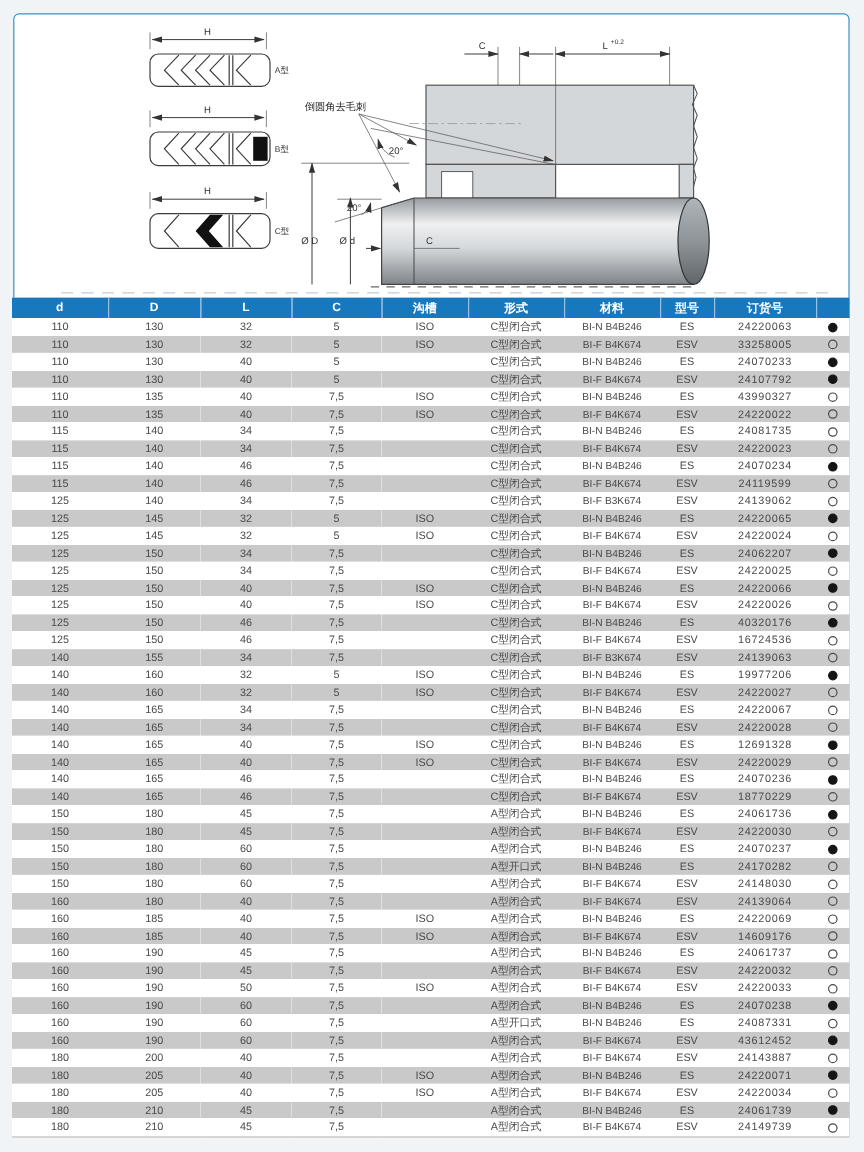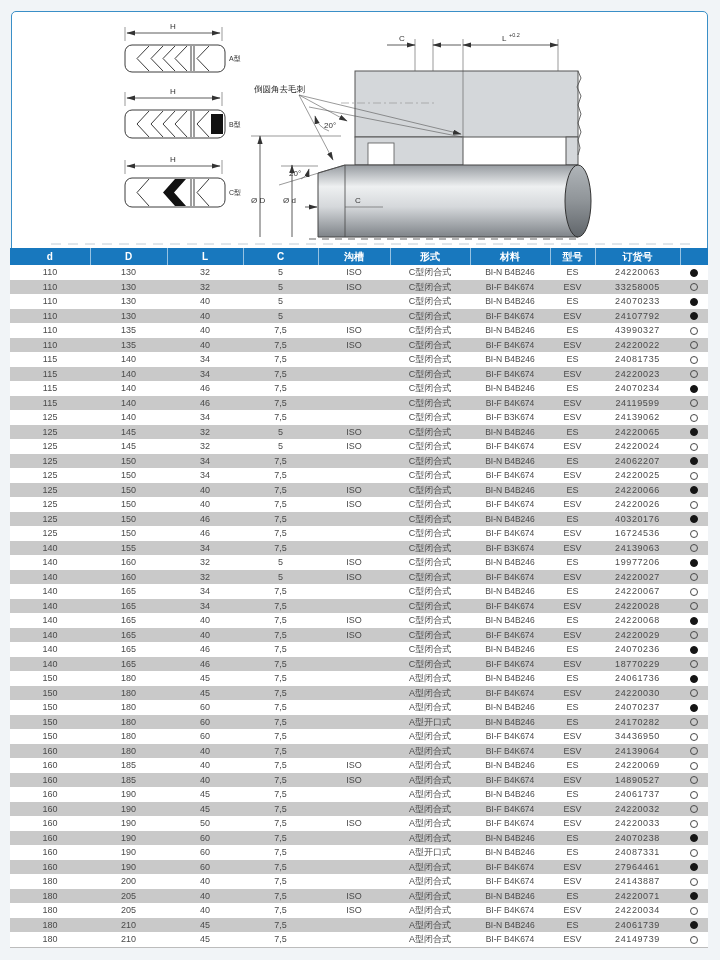--- a/index.html
+++ b/index.html
@@ -490,21 +490,21 @@
       </tr>
       <tr>
         <td class="c-d">140</td>
         <td class="c-D">165</td>
         <td class="c-L">40</td>
         <td class="c-C">7,5</td>
         <td class="c-groove">ISO</td>
         <td class="c-form">C型闭合式</td>
         <td class="c-material">BI-N B4B246</td>
         <td class="c-model">ES</td>
-        <td class="c-order">24220068</td>
+        <td class="c-order">12691328</td>
         <td><span class="dot filled"></span></td>
       </tr>
       <tr class="alt">
         <td class="c-d">140</td>
         <td class="c-D">165</td>
         <td class="c-L">40</td>
         <td class="c-C">7,5</td>
         <td class="c-groove">ISO</td>
         <td class="c-form">C型闭合式</td>
         <td class="c-material">BI-F B4K674</td>
@@ -586,21 +586,21 @@
       </tr>
       <tr>
         <td class="c-d">150</td>
         <td class="c-D">180</td>
         <td class="c-L">60</td>
         <td class="c-C">7,5</td>
         <td class="c-groove"></td>
         <td class="c-form">A型闭合式</td>
         <td class="c-material">BI-F B4K674</td>
         <td class="c-model">ESV</td>
-        <td class="c-order">34436950</td>
+        <td class="c-order">24148030</td>
         <td><span class="dot"></span></td>
       </tr>
       <tr class="alt">
         <td class="c-d">160</td>
         <td class="c-D">180</td>
         <td class="c-L">40</td>
         <td class="c-C">7,5</td>
         <td class="c-groove"></td>
         <td class="c-form">A型闭合式</td>
         <td class="c-material">BI-F B4K674</td>
@@ -622,21 +622,21 @@
       </tr>
       <tr class="alt">
         <td class="c-d">160</td>
         <td class="c-D">185</td>
         <td class="c-L">40</td>
         <td class="c-C">7,5</td>
         <td class="c-groove">ISO</td>
         <td class="c-form">A型闭合式</td>
         <td class="c-material">BI-F B4K674</td>
         <td class="c-model">ESV</td>
-        <td class="c-order">14890527</td>
+        <td class="c-order">14609176</td>
         <td><span class="dot"></span></td>
       </tr>
       <tr>
         <td class="c-d">160</td>
         <td class="c-D">190</td>
         <td class="c-L">45</td>
         <td class="c-C">7,5</td>
         <td class="c-groove"></td>
         <td class="c-form">A型闭合式</td>
         <td class="c-material">BI-N B4B246</td>
@@ -694,21 +694,21 @@
       </tr>
       <tr class="alt">
         <td class="c-d">160</td>
         <td class="c-D">190</td>
         <td class="c-L">60</td>
         <td class="c-C">7,5</td>
         <td class="c-groove"></td>
         <td class="c-form">A型闭合式</td>
         <td class="c-material">BI-F B4K674</td>
         <td class="c-model">ESV</td>
-        <td class="c-order">27964461</td>
+        <td class="c-order">43612452</td>
         <td><span class="dot filled"></span></td>
       </tr>
       <tr>
         <td class="c-d">180</td>
         <td class="c-D">200</td>
         <td class="c-L">40</td>
         <td class="c-C">7,5</td>
         <td class="c-groove"></td>
         <td class="c-form">A型闭合式</td>
         <td class="c-material">BI-F B4K674</td>

